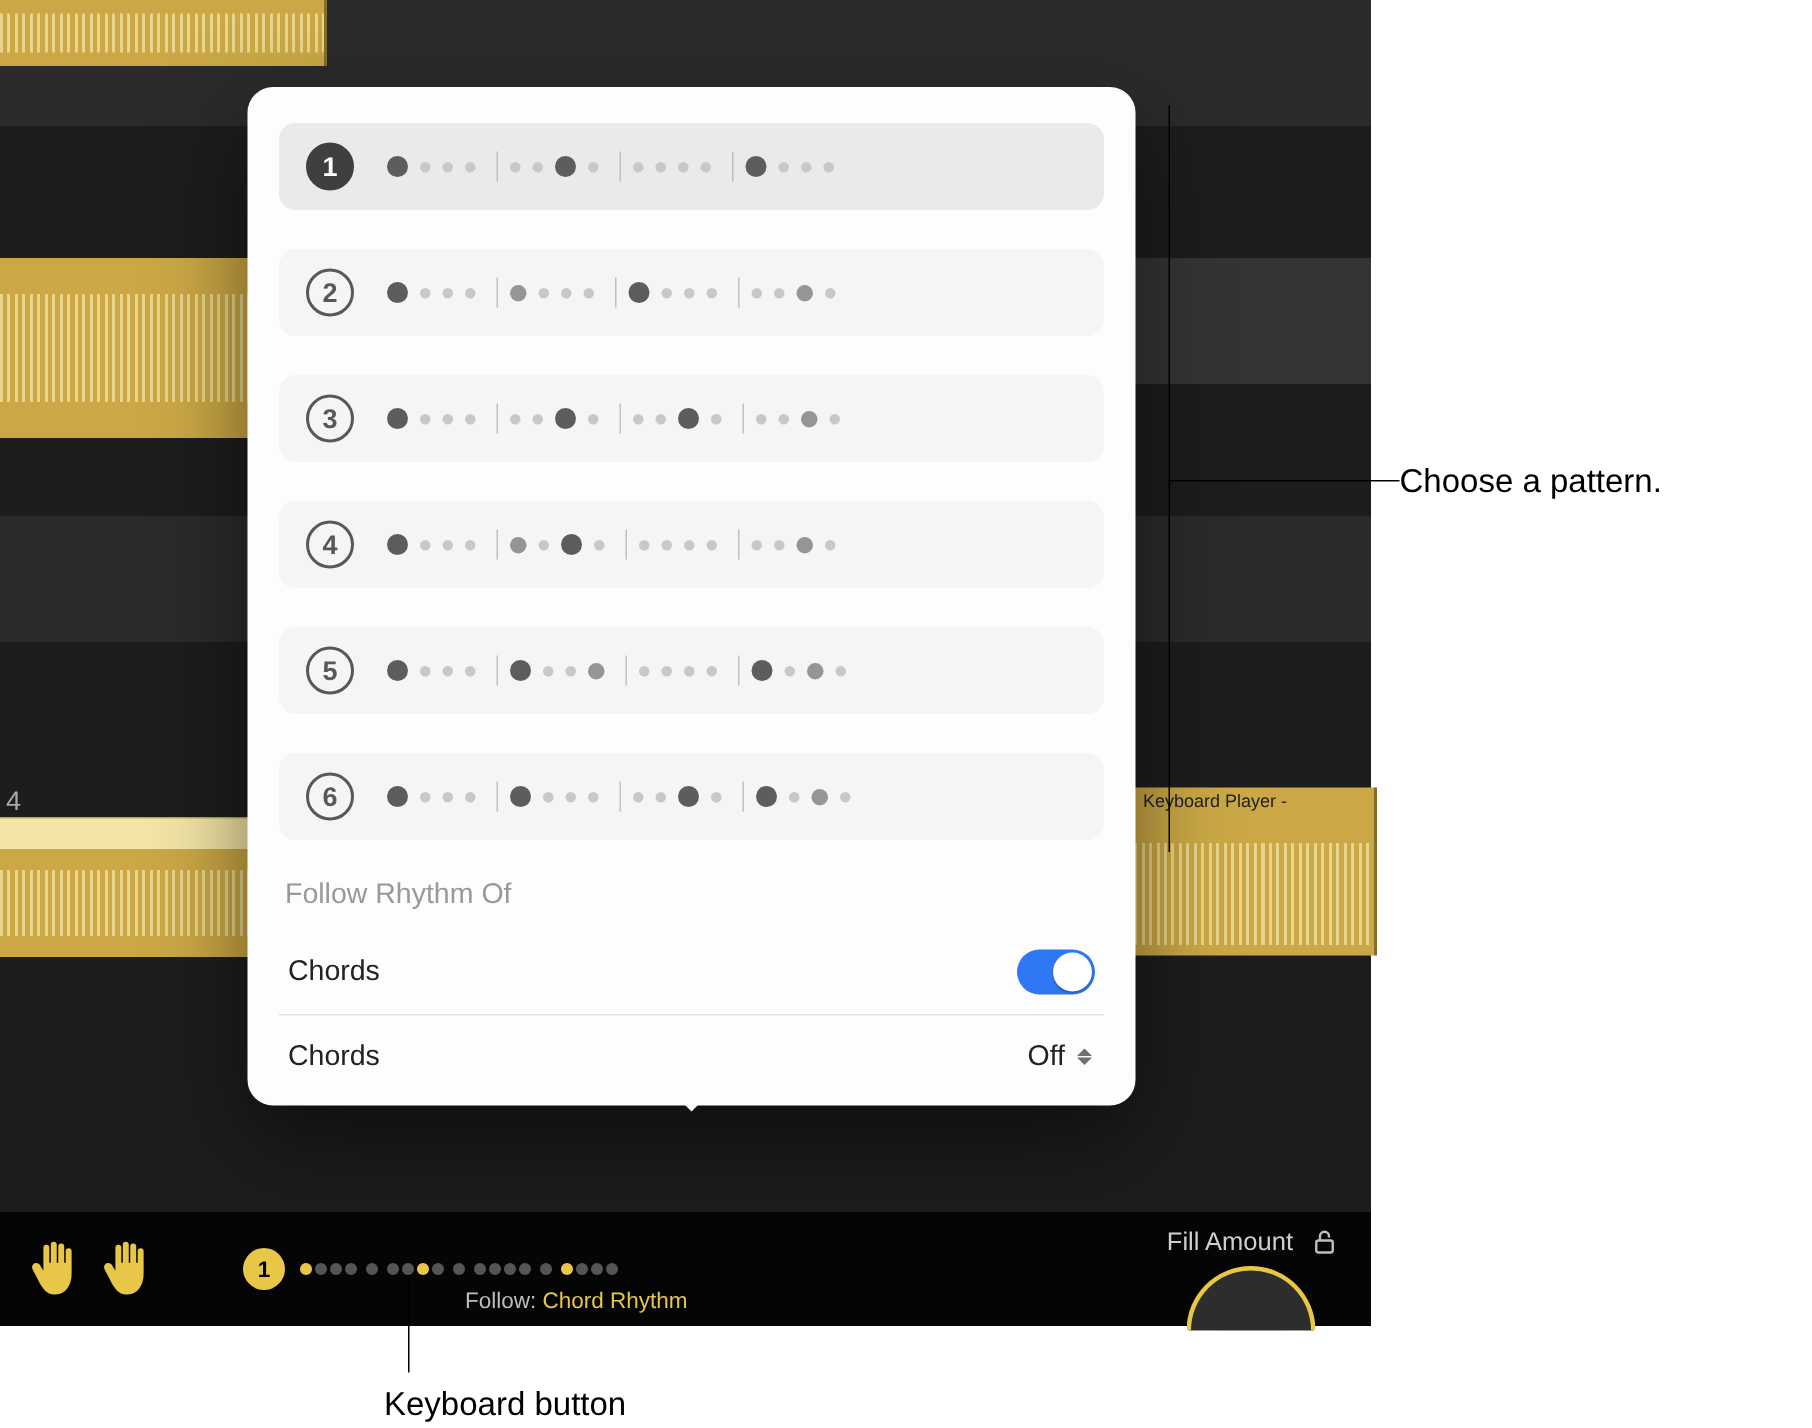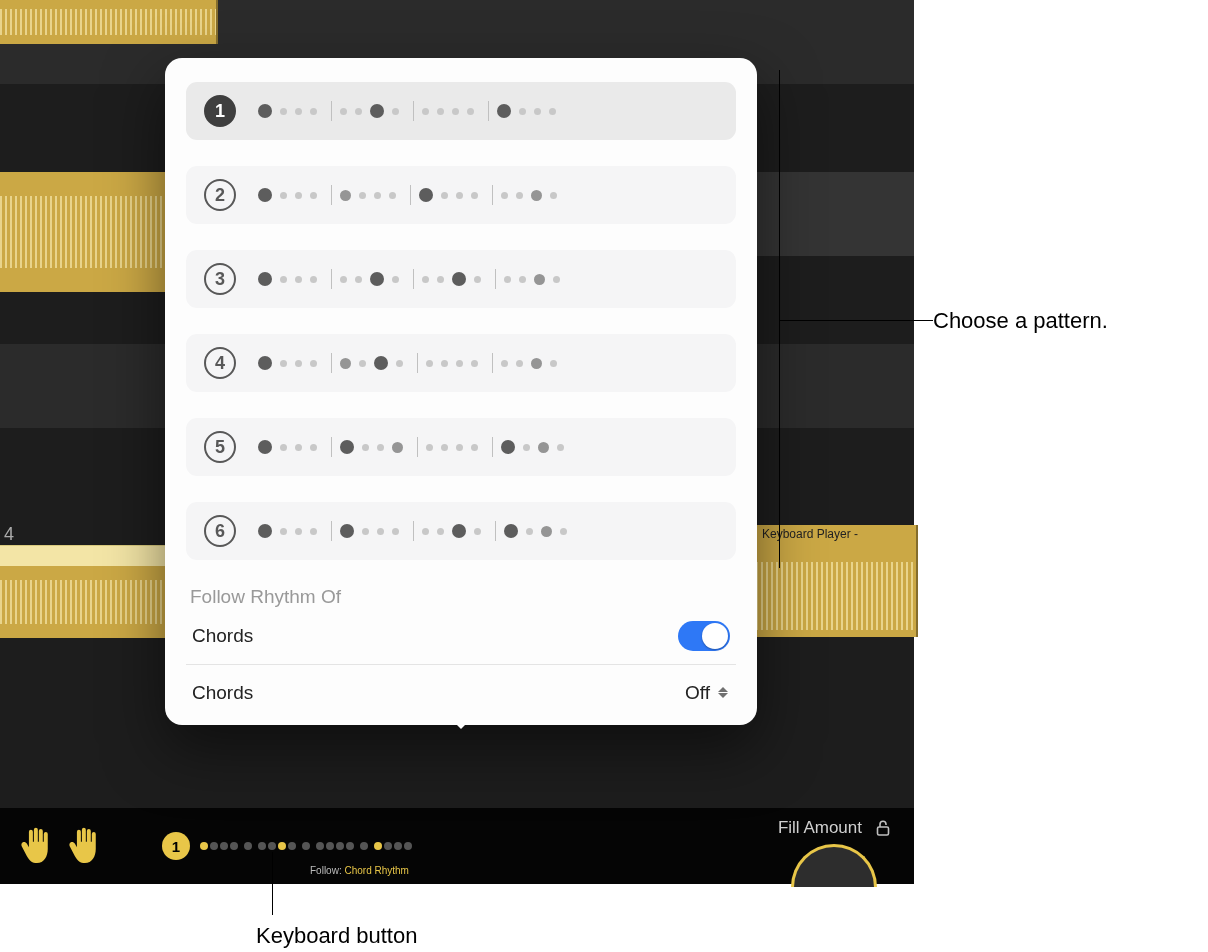--- a/index.html
+++ b/index.html
@@ -19,21 +19,21 @@
   .hand-icon svg{display:block;}
   .hand-slot{width:48px;height:52px;display:flex;align-items:center;justify-content:center;color:#e8c648;}
 
   .beat-strip{display:flex;align-items:center;gap:10px;margin-left:54px;}
   .mini-badge{width:28px;height:28px;border-radius:50%;background:#e8c648;color:#000;display:flex;align-items:center;justify-content:center;font-weight:600;font-size:15px;}
   .mini-dots{display:flex;align-items:center;gap:2px;}
   .mini-dots span{width:8px;height:8px;border-radius:50%;}
   .md-l{background:#e8c648;width:12px;height:12px;}
   .md-s{background:#555;width:6px;height:6px;}
   .md-sep{width:1px;height:16px;background:#555;margin:0 4px;border-radius:0;}
-  .follow-label{position:absolute;left:310px;bottom:8px;font-size:10px;}
+  .follow-label{position:absolute;left:310px;bottom:8px;font-size:15px;}
   .follow-label .k{color:#bdbdbd;}
   .follow-label .v{color:#e8c648;}
 
   .fill{position:absolute;right:24px;top:10px;display:flex;flex-direction:column;align-items:center;}
   .fill .lbl{color:#cfcfcf;font-size:17px;margin-bottom:6px;display:flex;align-items:center;gap:14px;}
   .lock-icon svg{display:block;}
   .fill .knob{width:80px;height:40px;border:3px solid #e8c648;border-bottom:none;border-radius:80px 80px 0 0;position:relative;background:#2d2d2d;}
 
   
   .popover{position:absolute;left:165px;top:58px;width:592px;background:#fdfdfd;border-radius:17px;box-shadow:0 24px 60px rgba(0,0,0,.5);padding:24px 21px 4px 21px;box-sizing:border-box;}
@@ -43,21 +43,21 @@
   .pat-row .num{width:32px;height:32px;border-radius:50%;border:2.5px solid #585858;color:#585858;font-weight:600;font-size:18px;display:flex;align-items:center;justify-content:center;margin-right:22px;box-sizing:border-box;}
   .pat-row.selected .num{background:#3f3f3f;border-color:#3f3f3f;color:#fff;}
   .pat-row .dots{display:flex;align-items:center;gap:2px;}
   .pat-row .dots span{display:inline-block;border-radius:50%;}
   .d-l{width:14px;height:14px;background:#5d5d5d;}
   .d-m{width:11px;height:11px;background:#959595;}
   .d-s{width:7px;height:7px;background:#c8c8c8;}
   .d-sep{width:1px;height:20px;background:#c0c0c0;border-radius:0!important;margin:0 6px;}
   .pat-row .dots > *{margin-right:6px;}
 
-  .section-title{font-size:19px;color:#999;font-weight:500;margin-top:6px;margin-bottom:0;padding-left:4px;}
+  .section-title{font-size:19px;color:#999;font-weight:500;margin-top:6px;margin-bottom:12px;padding-left:4px;}
   .frow{height:56px;display:flex;align-items:center;justify-content:space-between;padding:0 6px;font-size:19px;color:#222;}
   .frow + .frow{border-top:1px solid #e4e4e4;}
 
   .switch{position:relative;width:52px;height:30px;border-radius:15px;background:#2e78f6;}
   .switch .knob{position:absolute;right:2px;top:2px;width:26px;height:26px;border-radius:50%;background:#fff;box-shadow:0 1px 2px rgba(0,0,0,.3);}
   .selectish{display:flex;align-items:flex-start;gap:6px;color:#222;}
   .stepper-icon{width:14px;display:flex;flex-direction:column;align-items:center;gap:1px;}
   .stepper-icon:before,.stepper-icon:after{content:"";border:5px solid transparent;}
   .stepper-icon:before{border-bottom-color:#707070;}
   .stepper-icon:after {border-top-color:#707070;}

